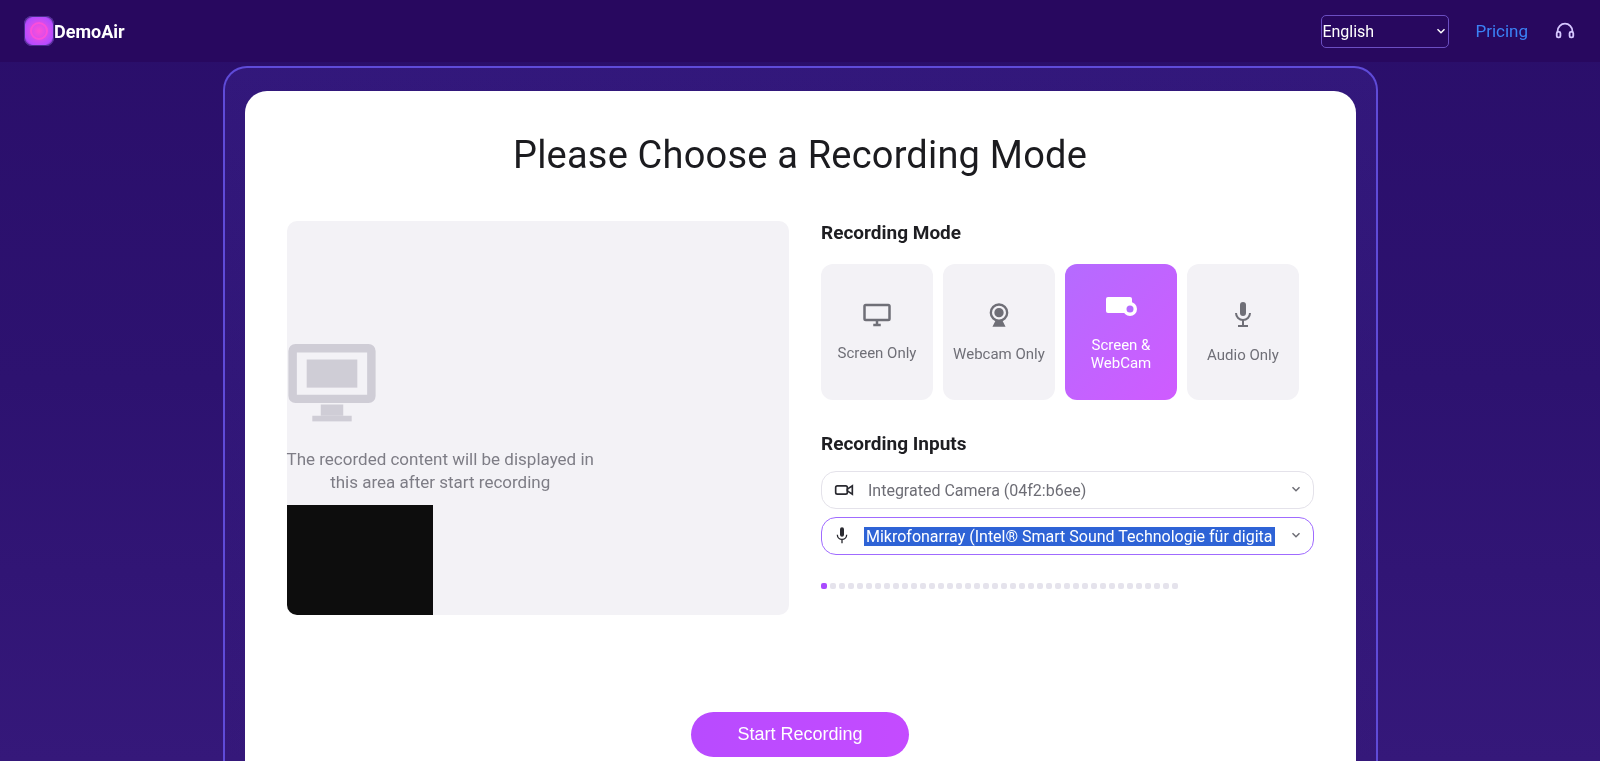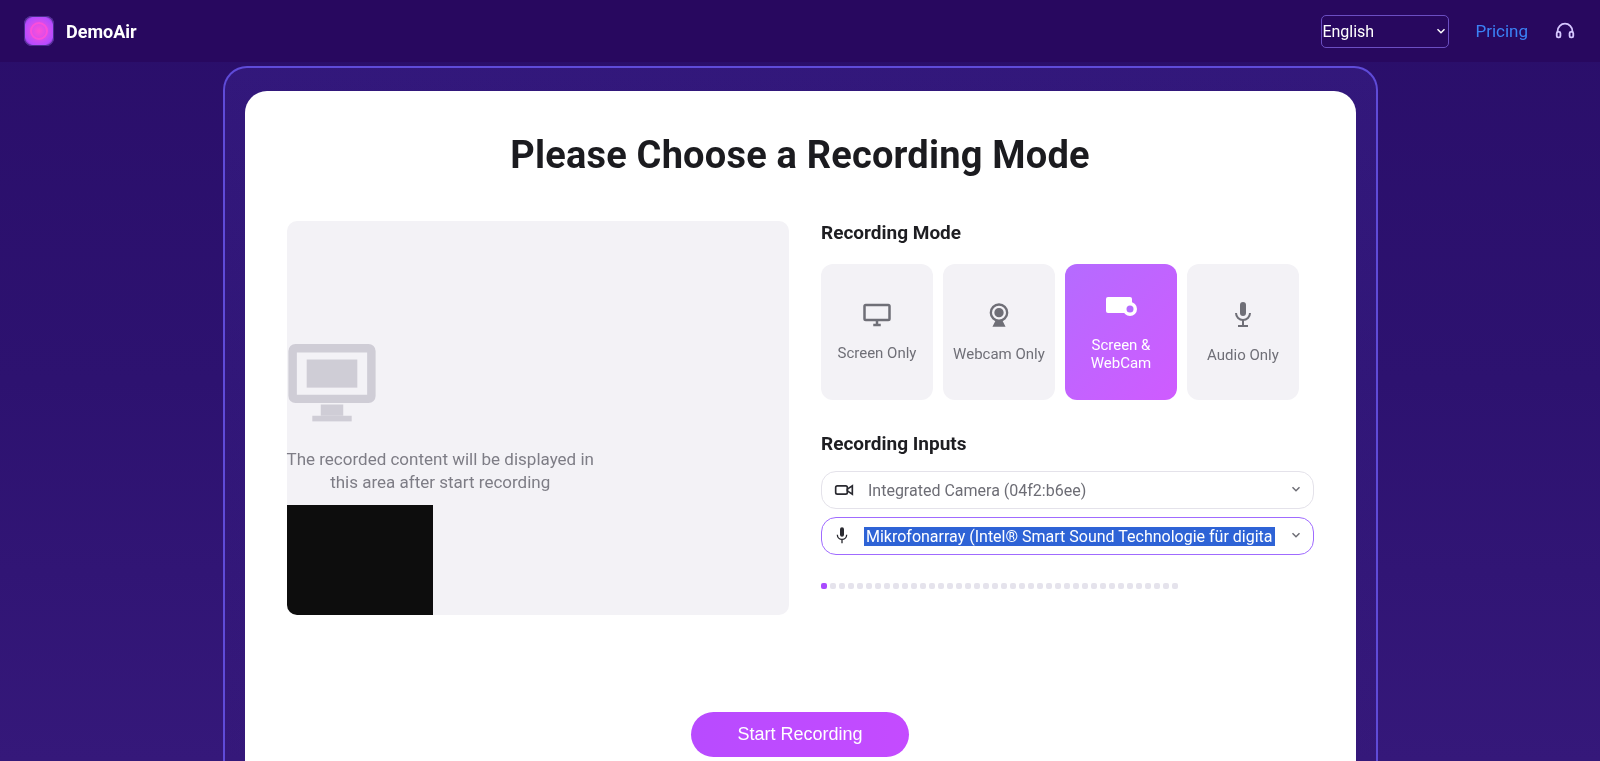--- a/index.html
+++ b/index.html
@@ -1,36 +1,36 @@
 <!DOCTYPE html>
 <html><head>
 <meta charset="utf-8">
 <style>
   * { box-sizing: border-box; margin: 0; padding: 0; }
   html, body { width: 1600px; height: 761px; font-family: -apple-system, BlinkMacSystemFont, "Segoe UI", Roboto, Arial, sans-serif; overflow: hidden; }
   body { background: linear-gradient(180deg, #2a0e6a 0%, #2d1270 50%, #35187a 100%); }
 
   
   .header { height: 62px; background: #28085f; display: flex; align-items: center; padding: 0 24px; justify-content: space-between; }
-  .brand { display: flex; align-items: center; gap: 12px; }
+  .brand { display: flex; align-items: center; }
   .brand-logo { width: 30px; height: 30px; border-radius: 8px; background: radial-gradient(circle at 50% 50%, #ff4fd8 0%, #b54bff 70%, #2d0a5c 100%); box-shadow: 0 0 0 1px #4a2f8f inset; position: relative; }
   .brand-logo::after { content:''; position:absolute; inset:6px; border:2px solid #ff4fd8; border-radius:50%; opacity:.9;}
   .brand-name { color: #fff; font-weight: 700; font-size: 18px; }
   .header-right { display: flex; align-items: center; gap: 26px; }
   .lang-select { display:flex; align-items:center; justify-content:space-between; color:#fff; background:transparent; border:1px solid #6b4ec2; border-radius:5px; padding:6px 0; font-size:16px; width:128px; cursor:pointer; }
   .lang-select svg { width:14px; height:14px; }
   .pricing-link { color:#3b82f6; font-weight:400; font-size:17px; cursor:pointer; }
   .headset-icon { color:#d6c7ff; cursor:pointer; display:flex; }
 
   
   .frame { margin: 0 auto; width: 1155px; padding-top: 4px; }
   .frame-border { margin-top: 0; padding: 23px 20px 0 20px; border: 2px solid #5f4bd8; border-bottom: none; border-radius: 24px 24px 0 0; background: linear-gradient(180deg, rgba(95,75,216,.15), rgba(95,75,216,0)); }
   .card { background:#fff; border-radius:22px 22px 0 0; padding: 42px 42px 0 42px; height: 676px; position:relative; }
 
-  .title { text-align:center; font-size:38px; font-weight:700; color:#1b1b1f; letter-spacing:.2px; }
+  .title { text-align:center; font-size:38px; font-weight:400; color:#1b1b1f; letter-spacing:.2px; }
 
   .content { display:flex; gap:32px; margin-top:44px; }
   .preview { width:522px; height:394px; background:#f3f2f6; border-radius:10px; position:relative; display:flex; flex-direction:column; align-items:flex-start; justify-content:center; }
   .preview .monitor { color:#cfcdd6; }
   .preview-text { margin-top:22px; color:#7e7d86; font-size:17px; text-align:center; line-height:1.35; max-width:360px; }
   .webcam-thumb { position:absolute; left:0; bottom:0; width:146px; height:110px; background:#0d0d0d; border-bottom-left-radius:10px; }
 
   .right { flex:1; }
   .section-label { font-size:19px; font-weight:700; color:#1e1e22; }
   .modes { display:flex; gap:10px; margin-top:20px; }

